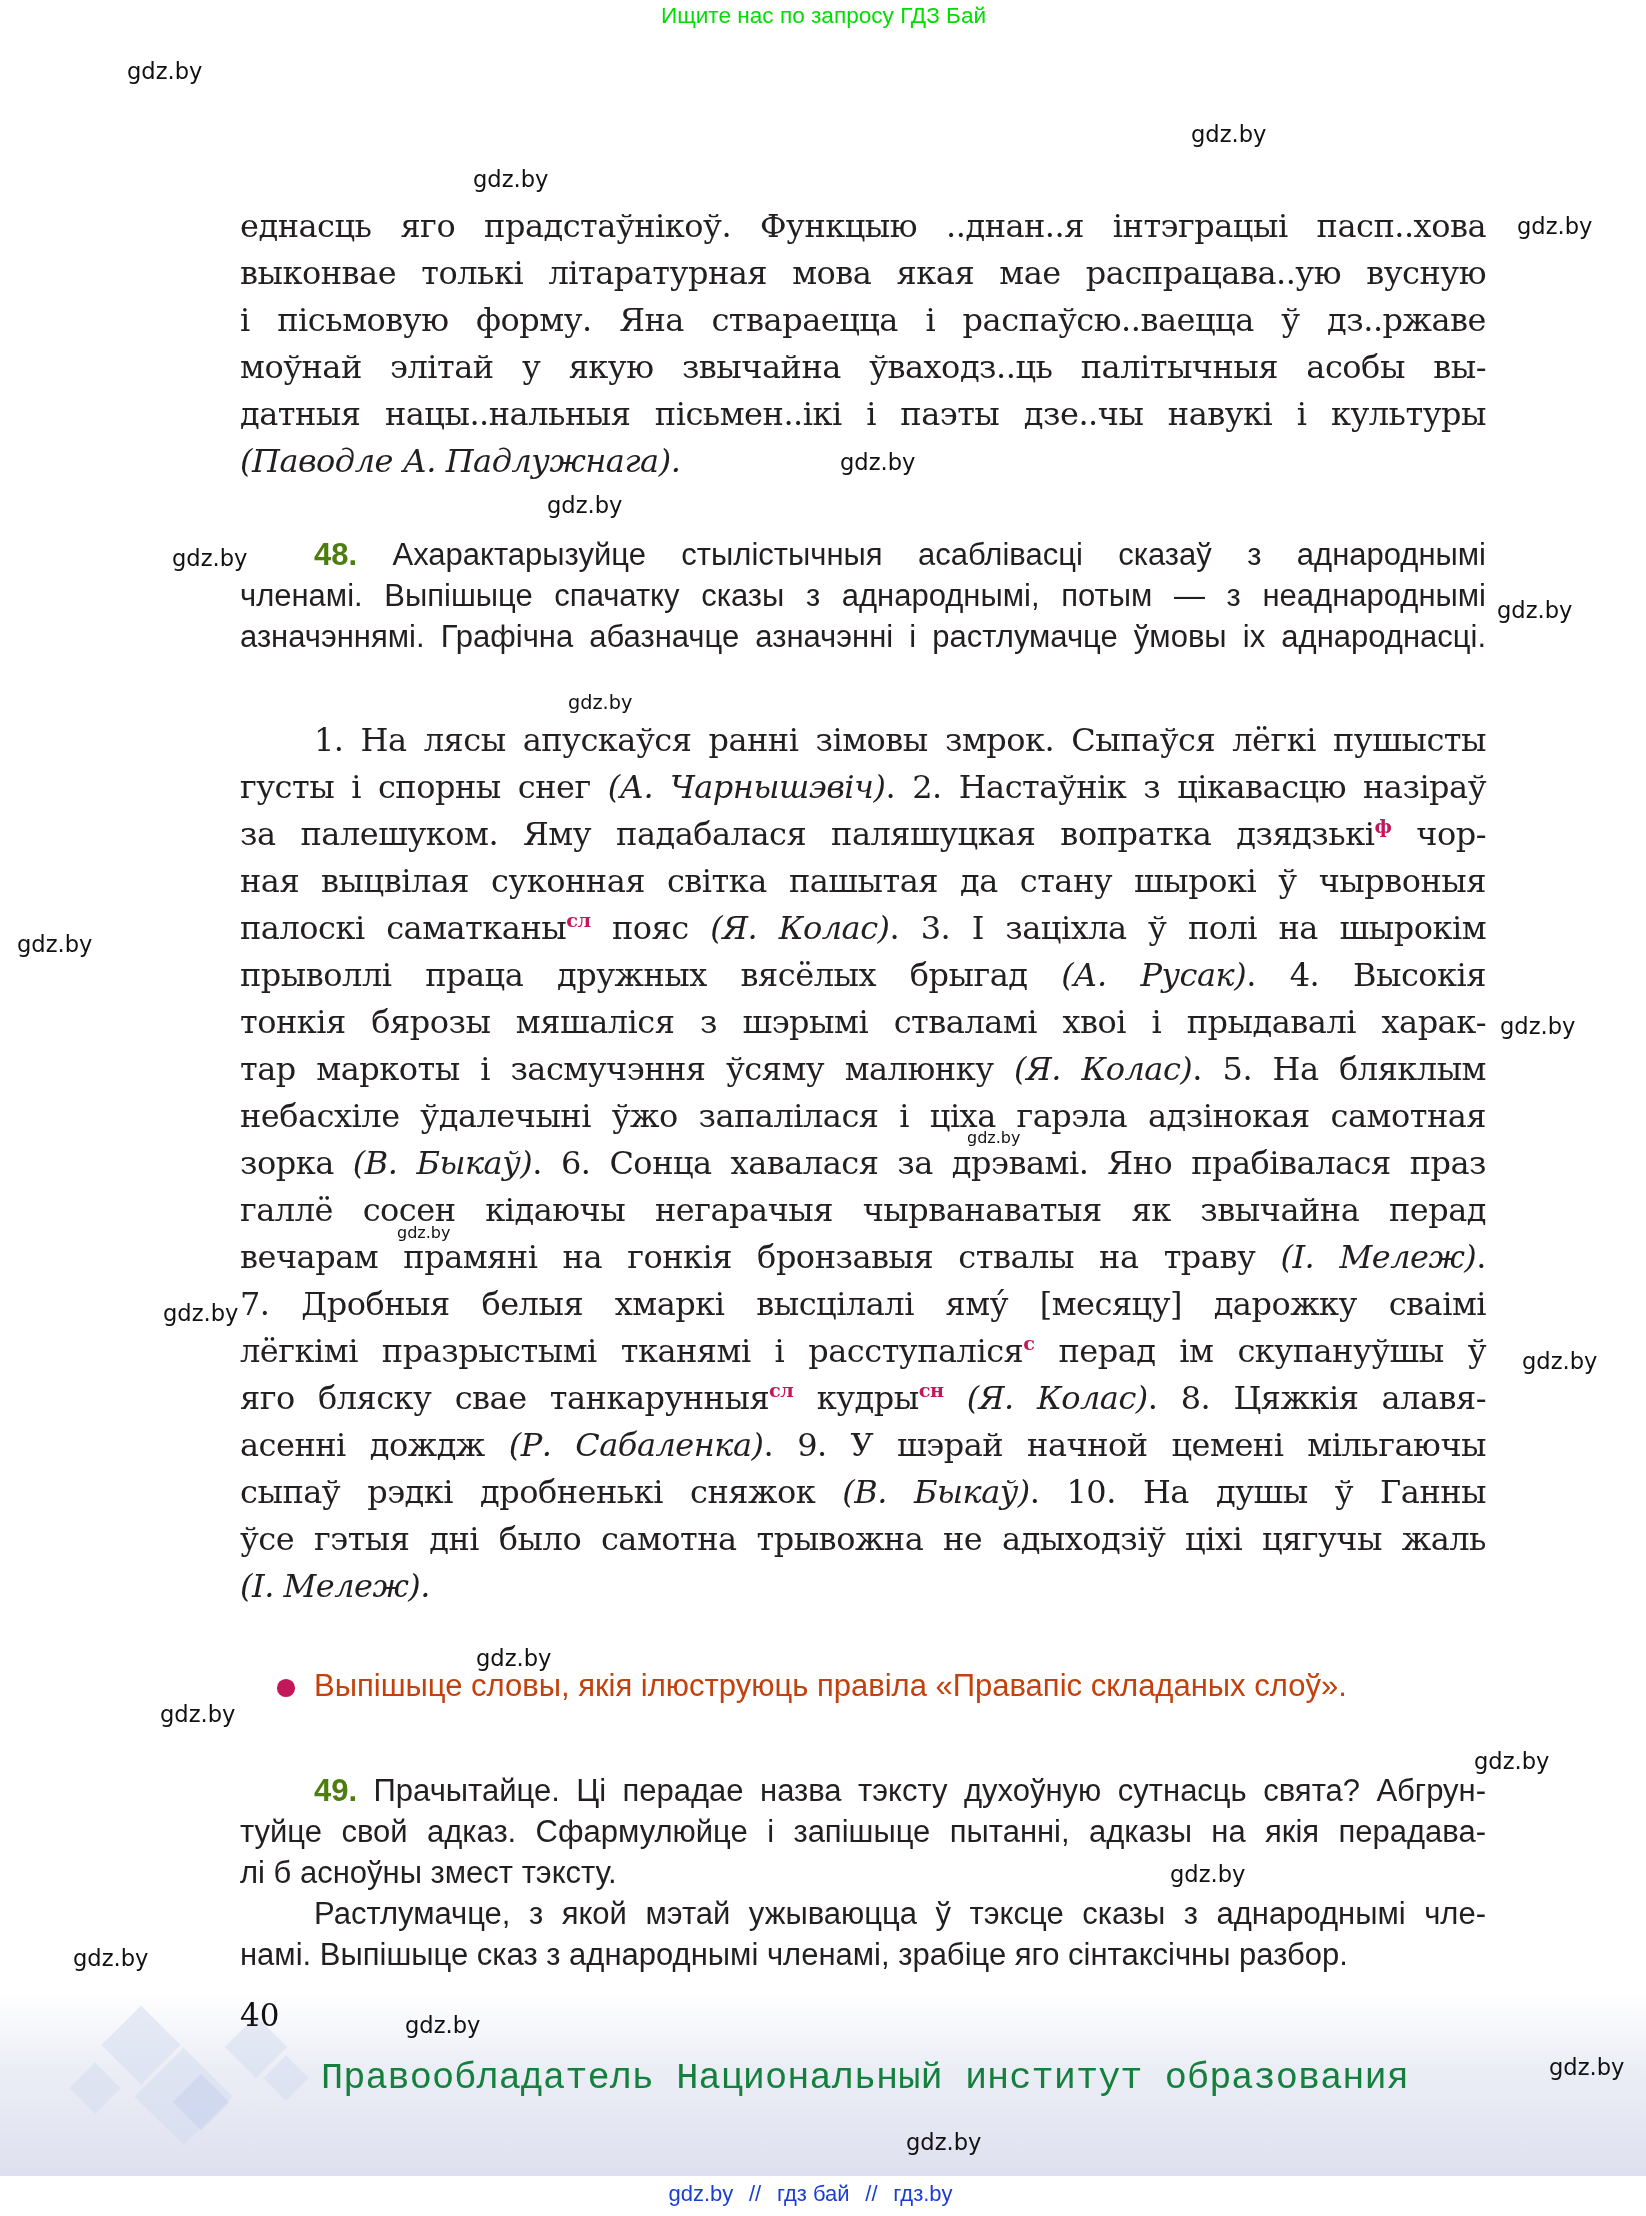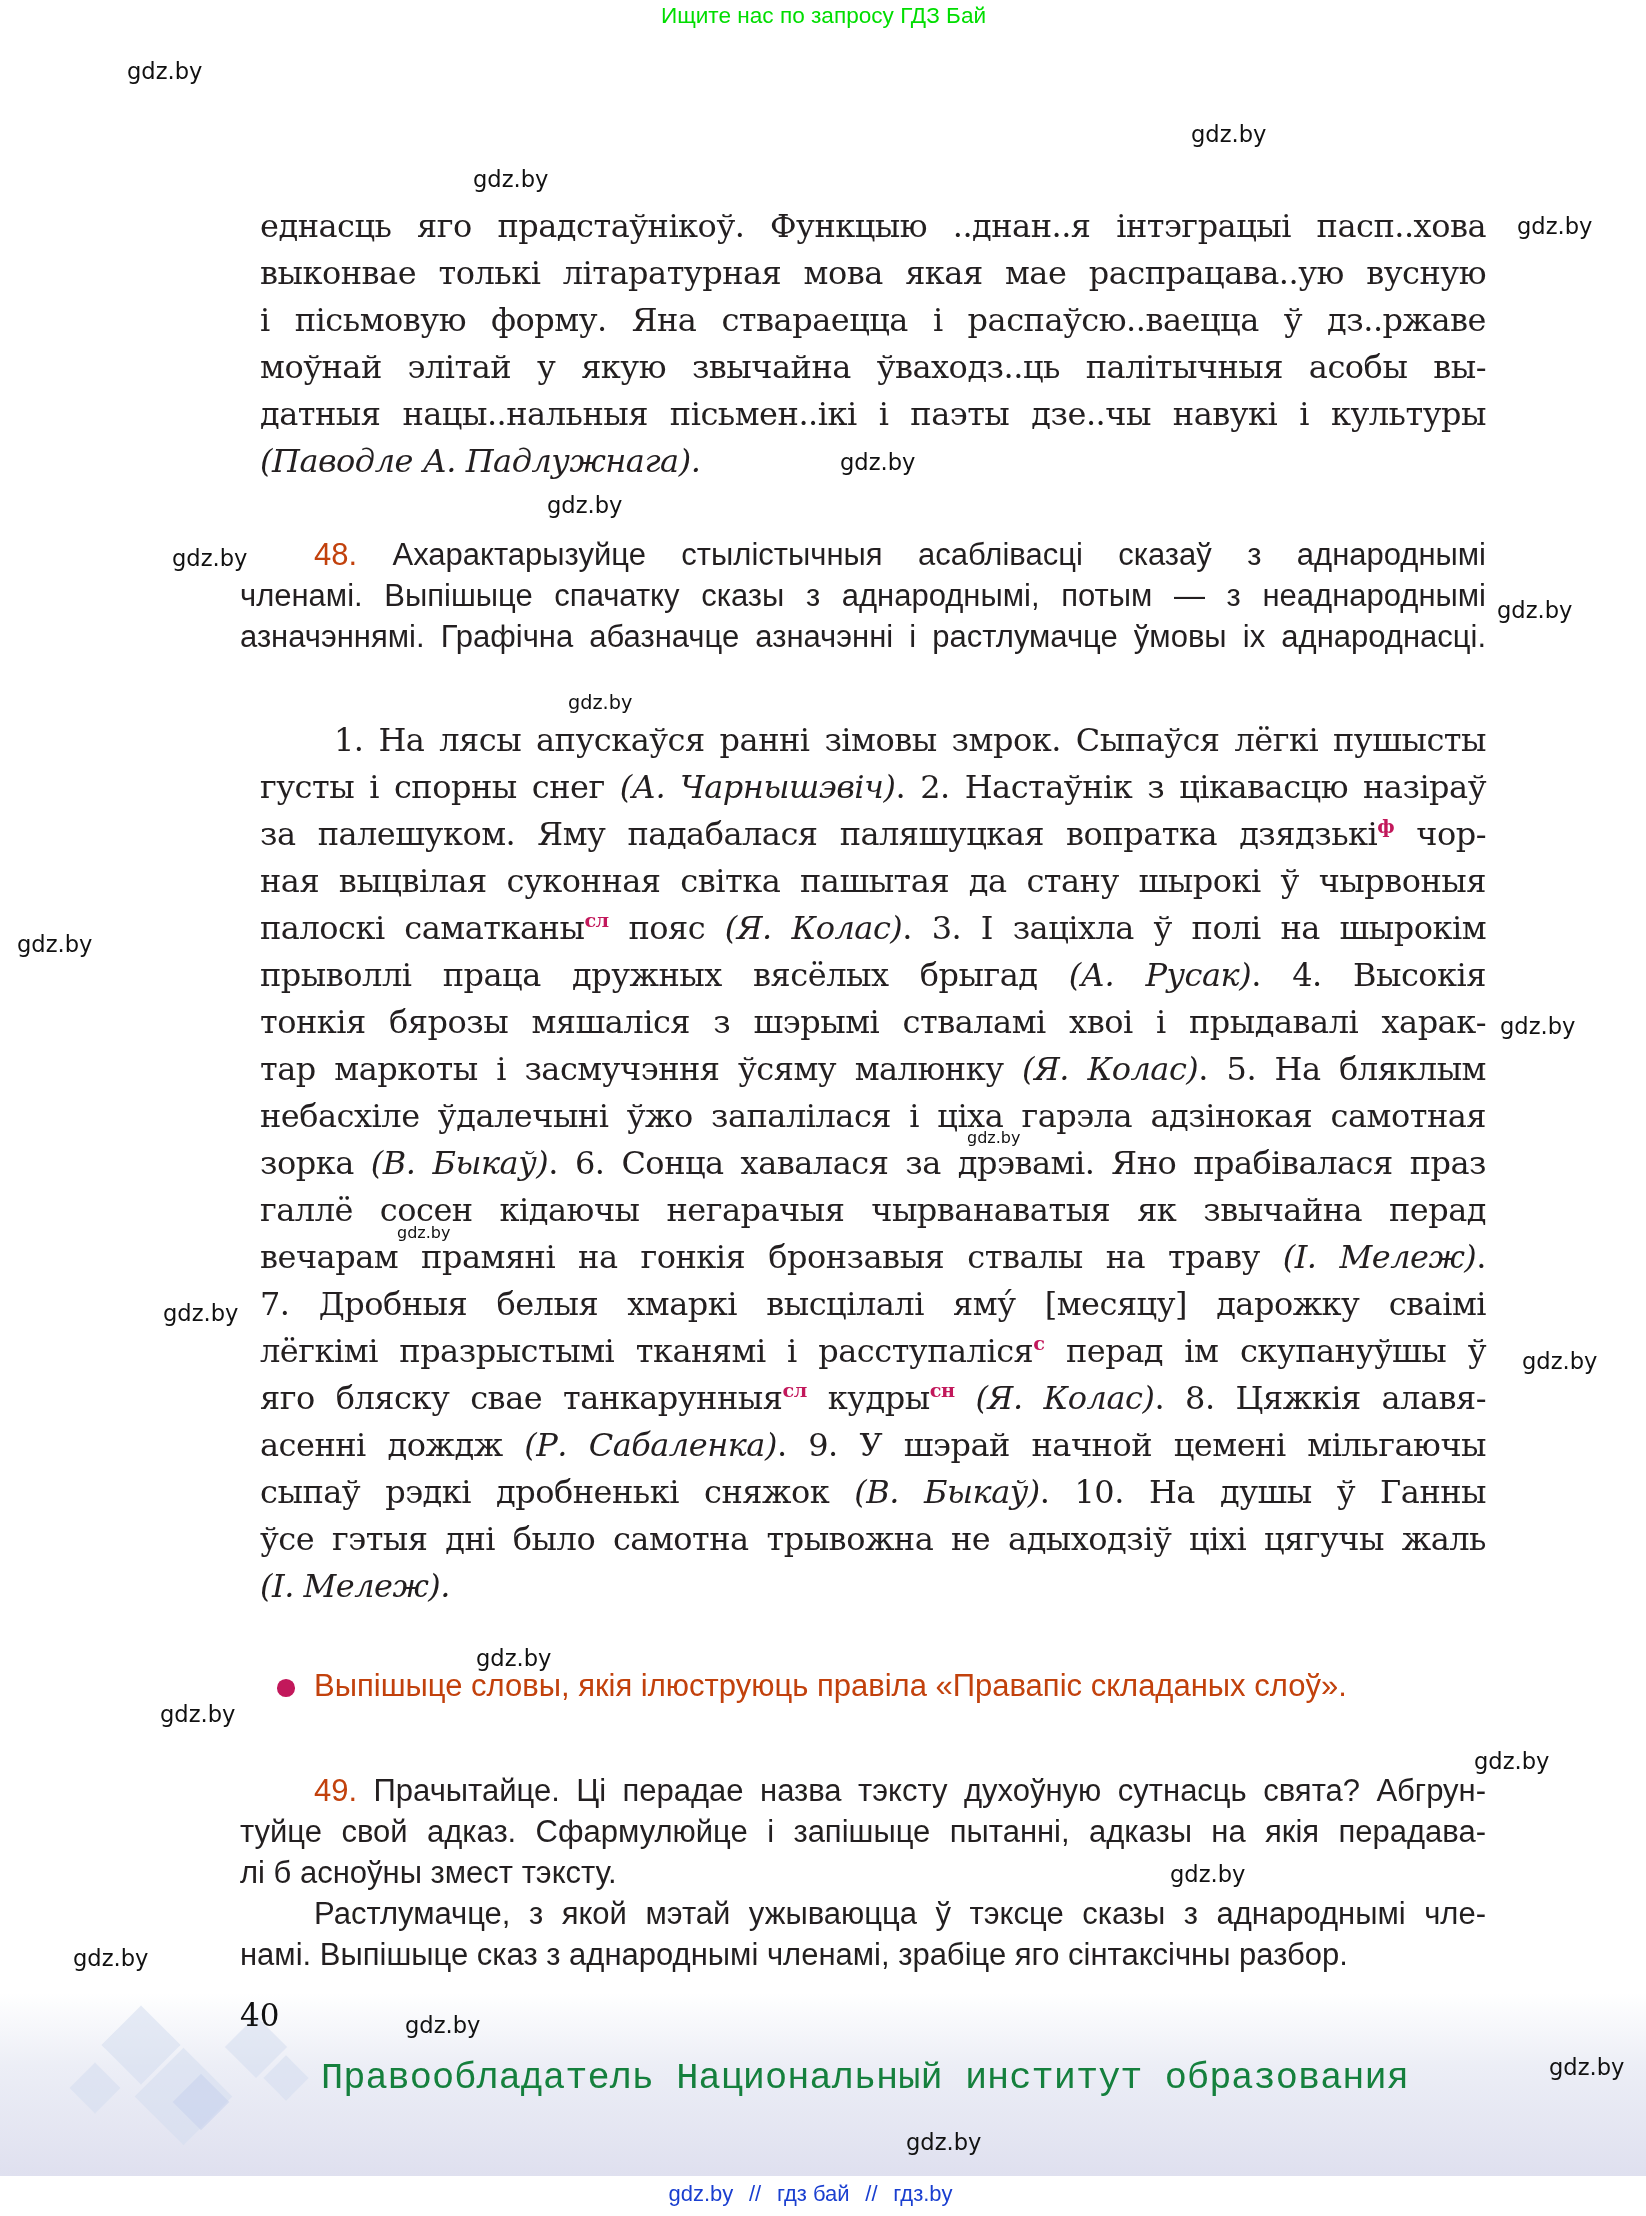--- a/index.html
+++ b/index.html
@@ -15,32 +15,32 @@
   }
   .wm {
     position:absolute; font-family:"DejaVu Sans", sans-serif;
     font-size:22.6px; color:#111; white-space:nowrap;
   }
   .serif-block {
     position:absolute; left:240px; width:1246px;
     font-family:"DejaVu Serif", serif; font-size:32px; line-height:47px;
     letter-spacing:-0.5px; text-align:justify; color:#231f20;
   }
-  .serif-block .line { display:block; white-space:nowrap; text-align:justify; text-align-last:justify; height:47px;margin-left:20px; }
+  .serif-block .line { display:block; white-space:nowrap; text-align:justify; text-align-last:justify; height:47px; }
   .serif-block .line.last { text-align-last:left; }
   .it { font-style:italic; }
   .sup { color:#c2185b; font-size:19.3px; vertical-align:super; line-height:0; font-weight:bold; }
   .sans-block {
     position:absolute; left:240px; width:1246px;
     font-family:"Liberation Sans", sans-serif; font-size:31px; line-height:41px;
     color:#231f20;
   }
   .sans-block .line { display:block; white-space:nowrap; text-align:justify; text-align-last:justify; height:41px; }
   .sans-block .line.last { text-align-last:left; }
-  .task-num { color:#c2410c; font-weight:normal;margin-top:44px; }
+  .task-num { color:#4d7c0f; font-weight:bold;margin-top:44px; }
   .indent { padding-left:74px; }
   .bottom-band {
     left:0; top:1993px; width:1647px; height:183px;
     background:linear-gradient(to bottom, #ffffff 0%, #eceef6 40%, #dfe0ef 100%);
   }
   .diamond {
     position:absolute; background:#d3dcef; opacity:0.55; transform:rotate(45deg);
   }
   .page-num {
     left:240px; top:1997px; font-family:"DejaVu Serif", serif; font-size:31px; color:#111;

